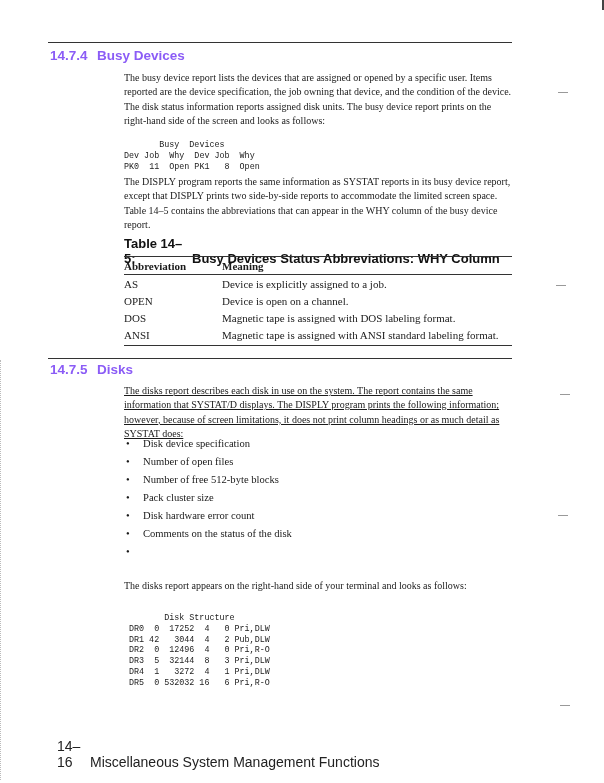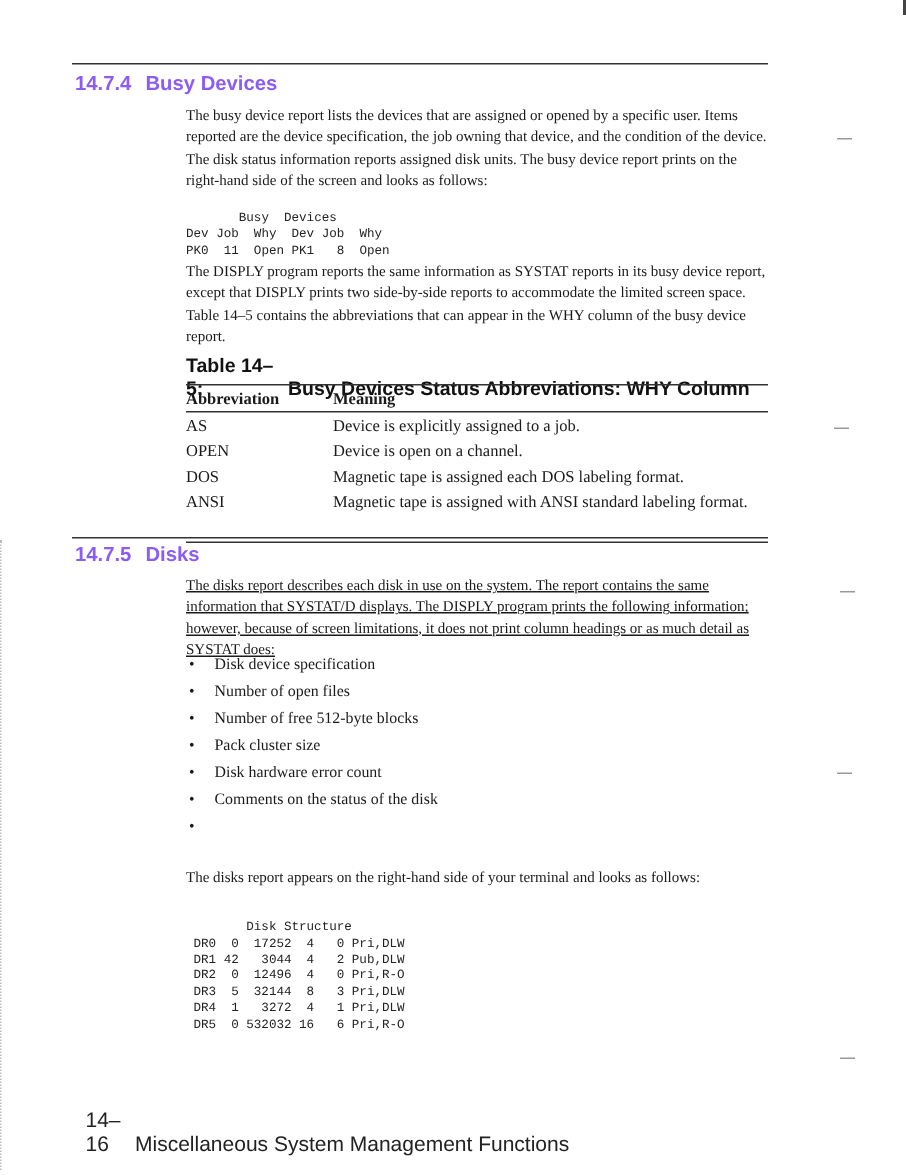--- a/index.html
+++ b/index.html
@@ -33,21 +33,21 @@
     table.abbr {
       position: absolute; left: 124px; top: 256px; width: 388px;
       border-collapse: collapse;
       font-family: "Liberation Serif", serif; font-size: 11px; color: #1a1a1a;
     }
     table.abbr th {
       text-align: left; font-weight: bold; padding: 3px 0 2px 0; height: 12px;
       border-top: 1.2px solid #333; border-bottom: 1px solid #333;
     }
     table.abbr td { padding: 2px 0; height: 13px; }
-    table.abbr tr:last-child td { border-bottom: 1.2px solid #333; padding-bottom: 20px; }
+    table.abbr tr:last-child td { border-bottom: 1.2px solid #333; padding-bottom: 4px; }
     table.abbr .c1 { width: 98px; }
     ul.bullets {
       position: absolute; left: 124px; top: 437px; width: 390px;
       list-style: none; margin: 0; padding: 0;
       font-family: "Liberation Serif", serif; font-size: 10.6px; line-height: 13px;
     }
     ul.bullets li { position: relative; padding-left: 19px; margin-bottom: 5px; }
     ul.bullets li .dot { position: absolute; left: 2px; top: 0; }
     .footer {
       position: absolute; left: 57px; top: 738px;
@@ -92,21 +92,21 @@
     <tr>
       <td class="c1">AS</td>
       <td>Device is explicitly assigned to a job.</td>
     </tr>
     <tr>
       <td class="c1">OPEN</td>
       <td>Device is open on a channel.</td>
     </tr>
     <tr>
       <td class="c1">DOS</td>
-      <td>Magnetic tape is assigned each DOS labeling format.</td>
+      <td>Magnetic tape is assigned with DOS labeling format.</td>
     </tr>
     <tr>
       <td class="c1">ANSI</td>
       <td>Magnetic tape is assigned with ANSI standard labeling format.</td>
     </tr>
   </tbody>
 </table>
 
 <div class="rule" style="top:358px;"></div>
 <div class="sec-head" style="top:362px;">

